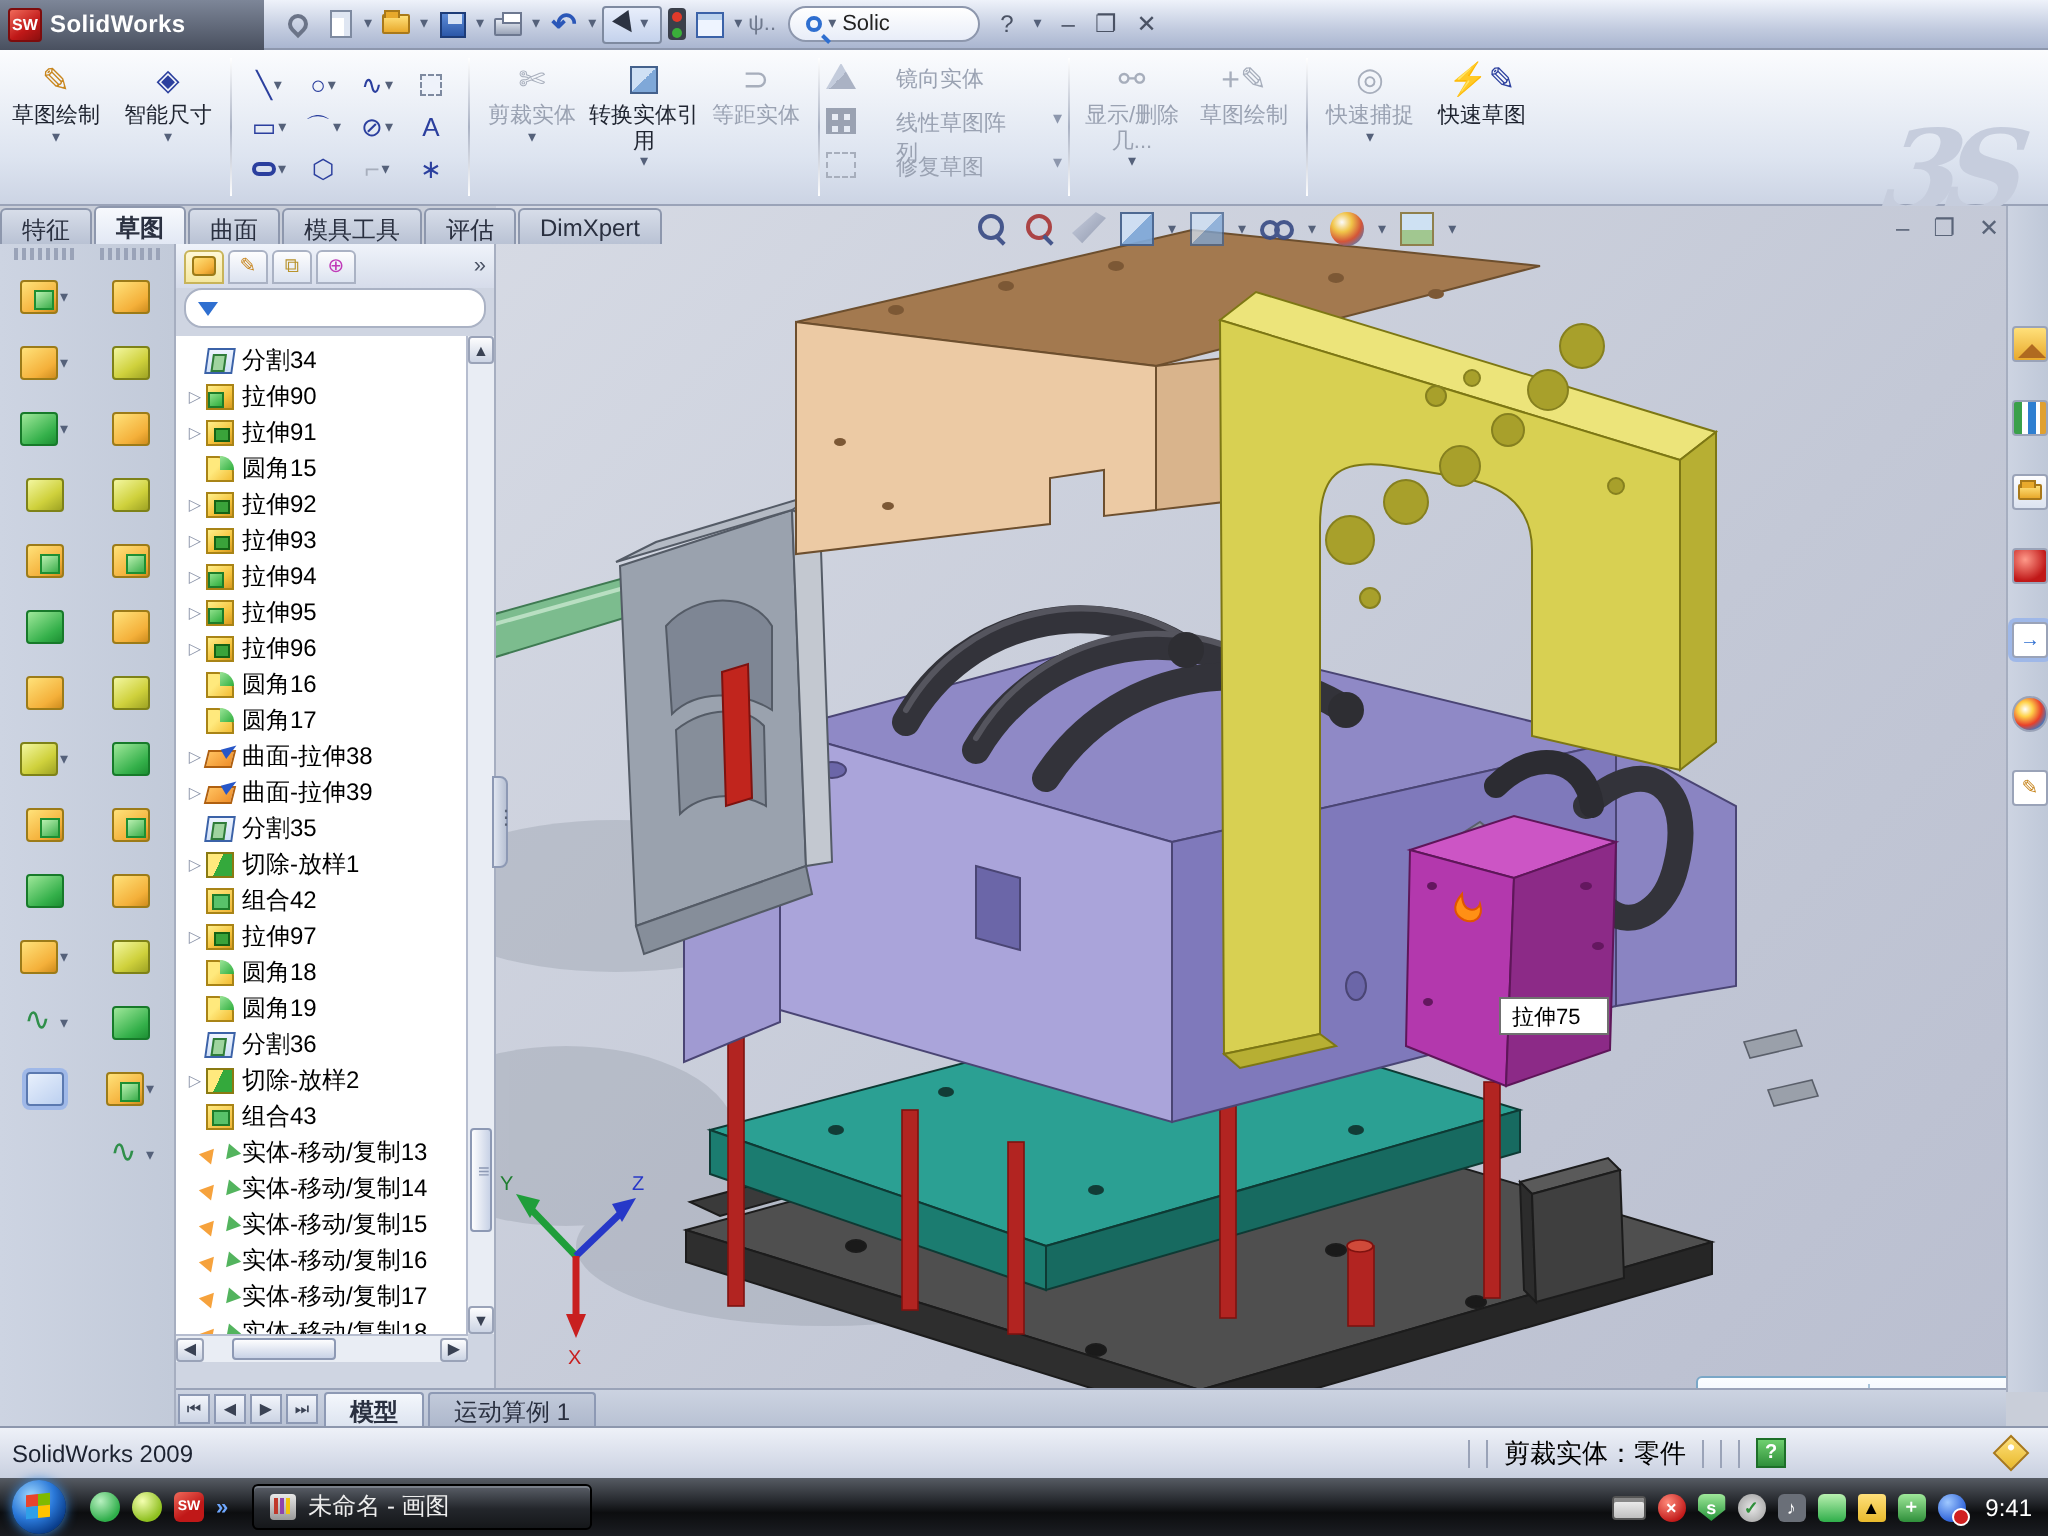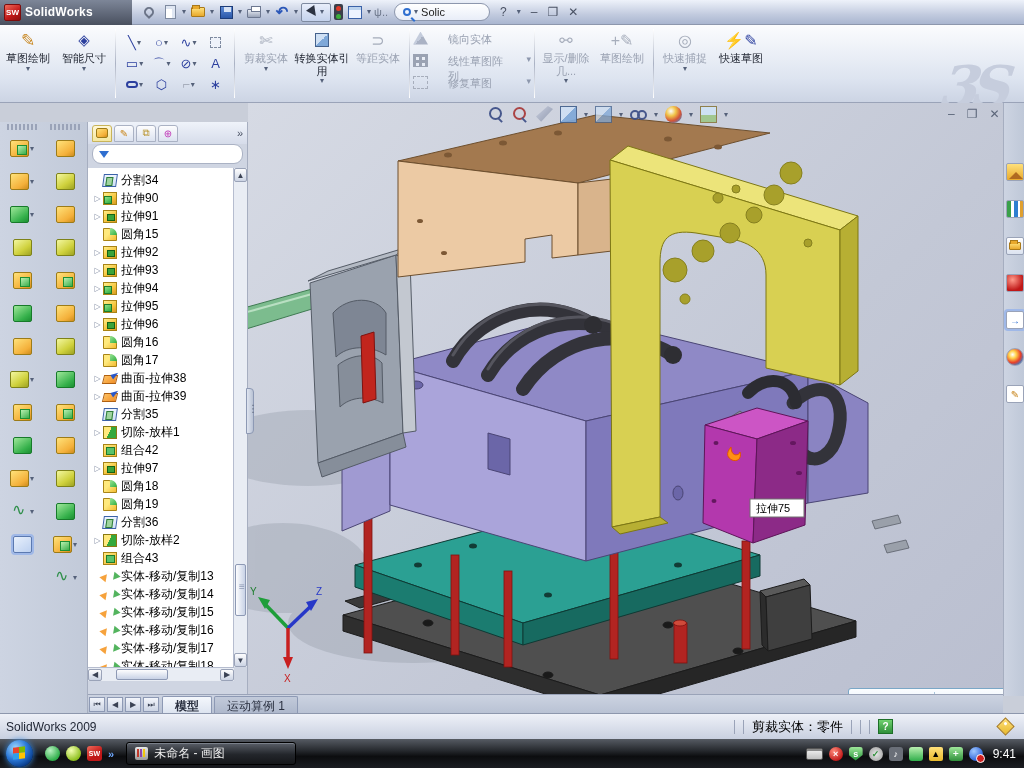--- a/index.html
+++ b/index.html
@@ -328,20 +328,28 @@
     <div class="rbtn">
       <span class="rico">
           <span style="color:#e8b92c">⚡</span>
           <span style="color:#2b3f9e">✎</span>
         </span>
       <span class="rlabel">快速草图</span>
     </div>
     <div class="watermark">3S</div>
   </div>
 
+  <div class="abs cmdtabs">
+    <span class="ctab">特征</span>
+    <span class="ctab active">草图</span>
+    <span class="ctab">曲面</span>
+    <span class="ctab">模具工具</span>
+    <span class="ctab">评估</span>
+    <span class="ctab">DimXpert</span>
+  </div>
 
   <div class="abs viewport">
     <svg width="755" height="593" viewBox="0 0 755 593">
 
       <g fill="#99a0ac" opacity="0.4">
         <ellipse cx="60" cy="345" rx="100" ry="38"></ellipse>
         <ellipse cx="165" cy="520" rx="125" ry="40"></ellipse>
         <ellipse cx="35" cy="465" rx="85" ry="45"></ellipse>
       </g>
 

